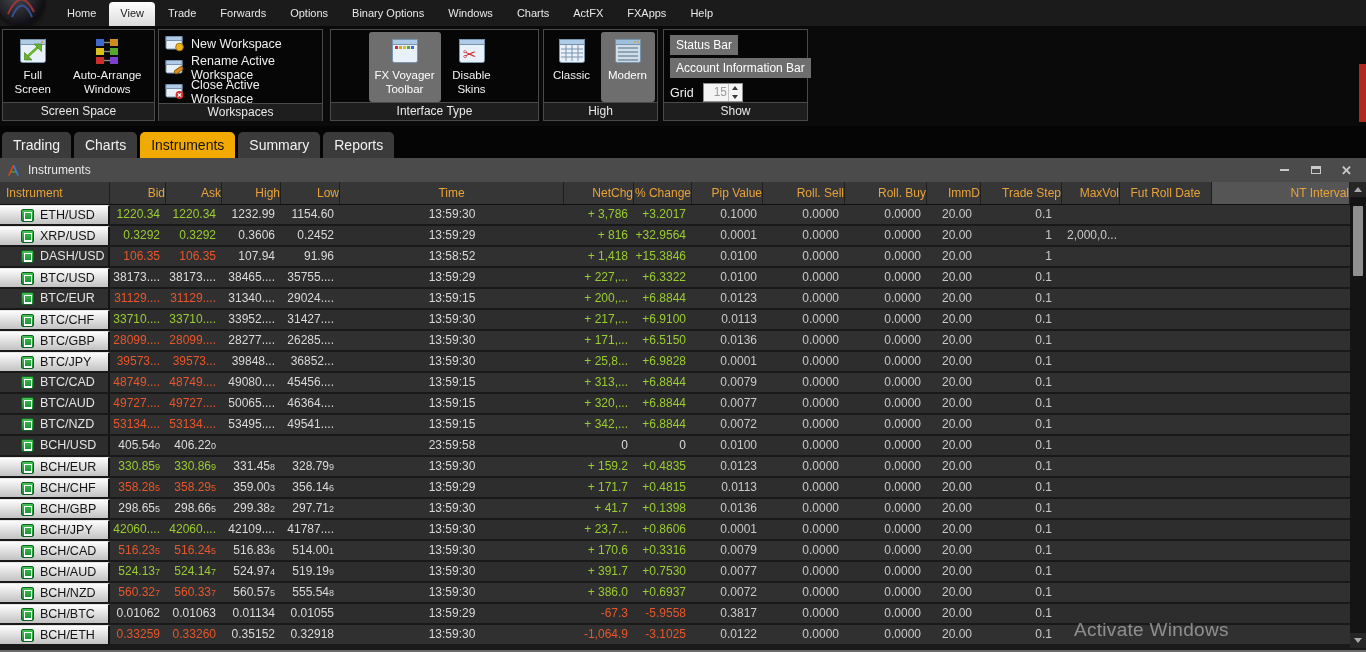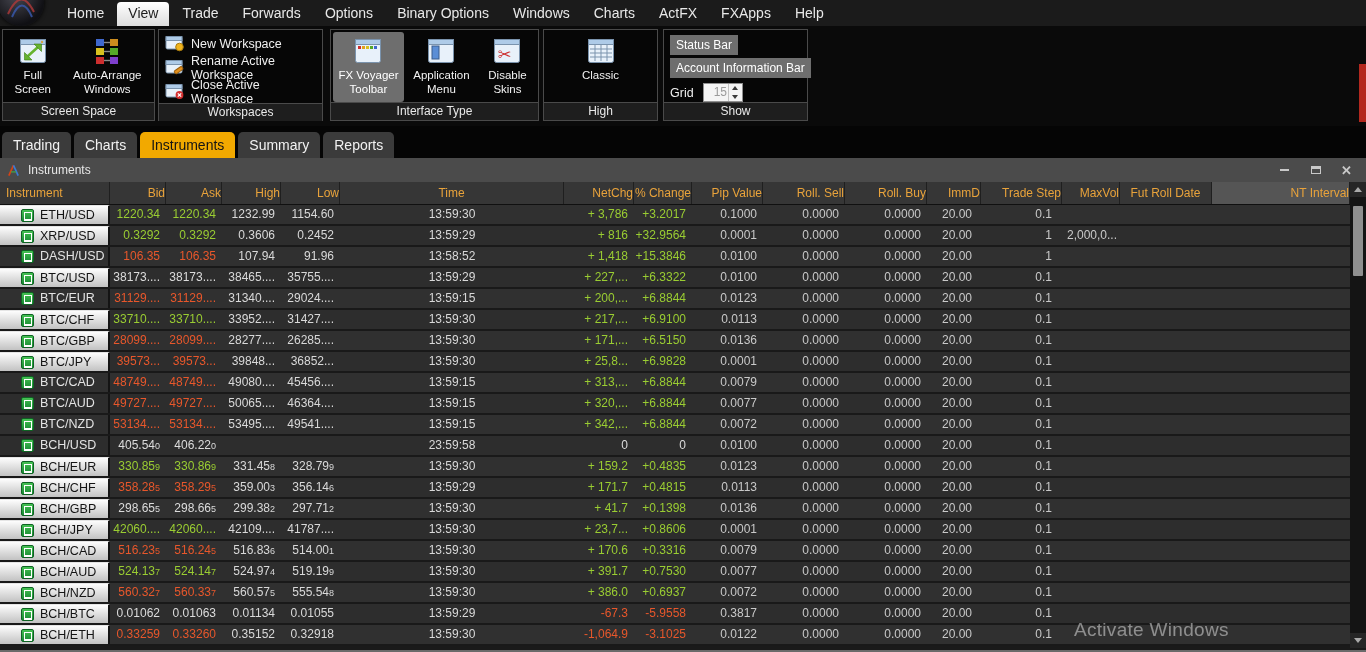--- a/index.html
+++ b/index.html
@@ -1,21 +1,21 @@
 <!DOCTYPE html>
 <html><head>
 <meta charset="utf-8">
 <style>
   html,body{margin:0;padding:0;background:#000;}
   #app{position:relative;width:1366px;height:652px;background:#000;font-family:"Liberation Sans",sans-serif;overflow:hidden;-webkit-font-smoothing:antialiased;}
   
   .menubar{position:absolute;left:0;top:0;width:1366px;height:26px;background:#1b1b1b;display:flex;align-items:center;}
   .logo{position:absolute;left:-2px;top:-20px;width:46px;height:46px;border-radius:50%;background:radial-gradient(circle at 38% 35%,#474750,#101014 70%);box-shadow:0 0 4px #000;}
   .menu-tabs{display:flex;align-items:flex-end;margin-left:56px;height:26px;gap:2px;}
-  .mtab{font-size:14px;color:#e8e8e8;padding:4px 11px 5px 11px;border-radius:4px 4px 0 0;line-height:15px;}
+  .mtab{font-size:11px;color:#e8e8e8;padding:4px 11px 5px 11px;border-radius:4px 4px 0 0;line-height:15px;}
   .mtab.active{background:linear-gradient(#ffffff,#dcdcdc);color:#1c1c1c;}
   
   .ribbon{position:absolute;left:0;top:26px;width:1366px;height:100px;background:#0a0a0a;border-bottom:1px solid #3a3a3a;}
   .rgroup{position:absolute;top:3px;height:92px;border:1px solid #4a4a4a;background:#060606;display:flex;flex-direction:column;box-sizing:border-box;}
   .rbody{flex:1;display:flex;padding:2px 2px 0 2px;}
   .rlabel{height:17px;line-height:17px;text-align:center;font-size:12px;color:#e9e9e9;background:#1e1e1e;border-top:1px solid #4a4a4a;}
   .bigbtn{display:flex;flex-direction:column;align-items:center;padding-top:4px;border-radius:3px;}
   .bigbtn.sel{background:#6e6e6e;}
   .bicon{width:30px;height:30px;flex:0 0 30px;}
   .blabel{font-size:11.5px;color:#f2f2f2;text-align:center;line-height:1.18;margin-top:3px;}
@@ -188,28 +188,20 @@
             <rect x="2.5" y="3.5" width="25" height="23" rx="2" fill="#e8f1fa" stroke="#7a93ad"></rect>
             <rect x="2.5" y="3.5" width="25" height="5" fill="#aecbe8" stroke="#7a93ad"></rect>
             <rect x="5" y="10" width="3" height="3" fill="#cc2e2e"></rect>
               <rect x="9" y="10" width="3" height="3" fill="#e0a11e"></rect>
             <rect x="13" y="10" width="3" height="3" fill="#d8c01e"></rect>
               <rect x="17" y="10" width="3" height="3" fill="#55a82a"></rect>
             <rect x="21" y="10" width="3" height="3" fill="#3f68cc"></rect>
           </svg>
           <div class="blabel">FX Voyager Toolbar</div>
         </div>
-        <div class="bigbtn" style="width:72px;">
-          <svg class="bicon" viewBox="0 0 30 30">
-            <rect x="2.5" y="3.5" width="25" height="23" rx="2" fill="#e8f1fa" stroke="#7a93ad"></rect>
-            <rect x="2.5" y="3.5" width="25" height="5" fill="#aecbe8" stroke="#7a93ad"></rect>
-            <rect x="6" y="10" width="7" height="13" fill="#5b8ed6" stroke="#3a5c8c"></rect>
-          </svg>
-          <div class="blabel">Application Menu</div>
-        </div>
         <div class="bigbtn" style="width:58px;">
           <svg class="bicon" viewBox="0 0 30 30">
             <rect x="2.5" y="3.5" width="25" height="23" rx="2" fill="#e8f1fa" stroke="#7a93ad"></rect>
             <rect x="2.5" y="3.5" width="25" height="5" fill="#aecbe8" stroke="#7a93ad"></rect>
             <text x="6" y="24" font-size="16" fill="#cc2e2e" font-family="'DejaVu Sans',sans-serif">✂</text>
           </svg>
           <div class="blabel">Disable Skins</div>
         </div>
       </div>
       <div class="rlabel">Interface Type</div>
@@ -224,20 +216,35 @@
             <g stroke="#7a93ad" stroke-width="1">
                 <line x1="4" y1="13" x2="26" y2="13"></line>
                 <line x1="4" y1="17" x2="26" y2="17"></line>
                 <line x1="4" y1="21" x2="26" y2="21"></line>
             <line x1="9" y1="9" x2="9" y2="25"></line>
                 <line x1="15" y1="9" x2="15" y2="25"></line>
                 <line x1="21" y1="9" x2="21" y2="25"></line>
               </g>
           </svg>
           <div class="blabel">Classic</div>
+        </div>
+        <div class="bigbtn sel" style="width:54px;">
+          <svg class="bicon" viewBox="0 0 30 30">
+            <rect x="2.5" y="3.5" width="25" height="23" rx="2" fill="#cfdde8" stroke="#7a93ad"></rect>
+            <rect x="2.5" y="3.5" width="25" height="5" fill="#9fc0da" stroke="#7a93ad"></rect>
+            <g stroke="#7f97a8" stroke-width="1.6">
+                <line x1="5" y1="12" x2="25" y2="12"></line>
+                <line x1="5" y1="16" x2="25" y2="16"></line>
+                <line x1="5" y1="20" x2="25" y2="20"></line>
+                <line x1="5" y1="24" x2="25" y2="24"></line>
+              </g>
+            <circle cx="22" cy="6" r="1" fill="#d9a441"></circle>
+              <circle cx="25" cy="6" r="1" fill="#d9a441"></circle>
+          </svg>
+          <div class="blabel">Modern</div>
         </div>
       </div>
       <div class="rlabel">High</div>
     </div>
 
     <div class="rgroup" style="left:663px;width:145px;">
       <div class="rbody">
         <div class="showcol">
           <div class="showbtn">Status Bar</div>
           <div class="showbtn">Account Information Bar</div>

